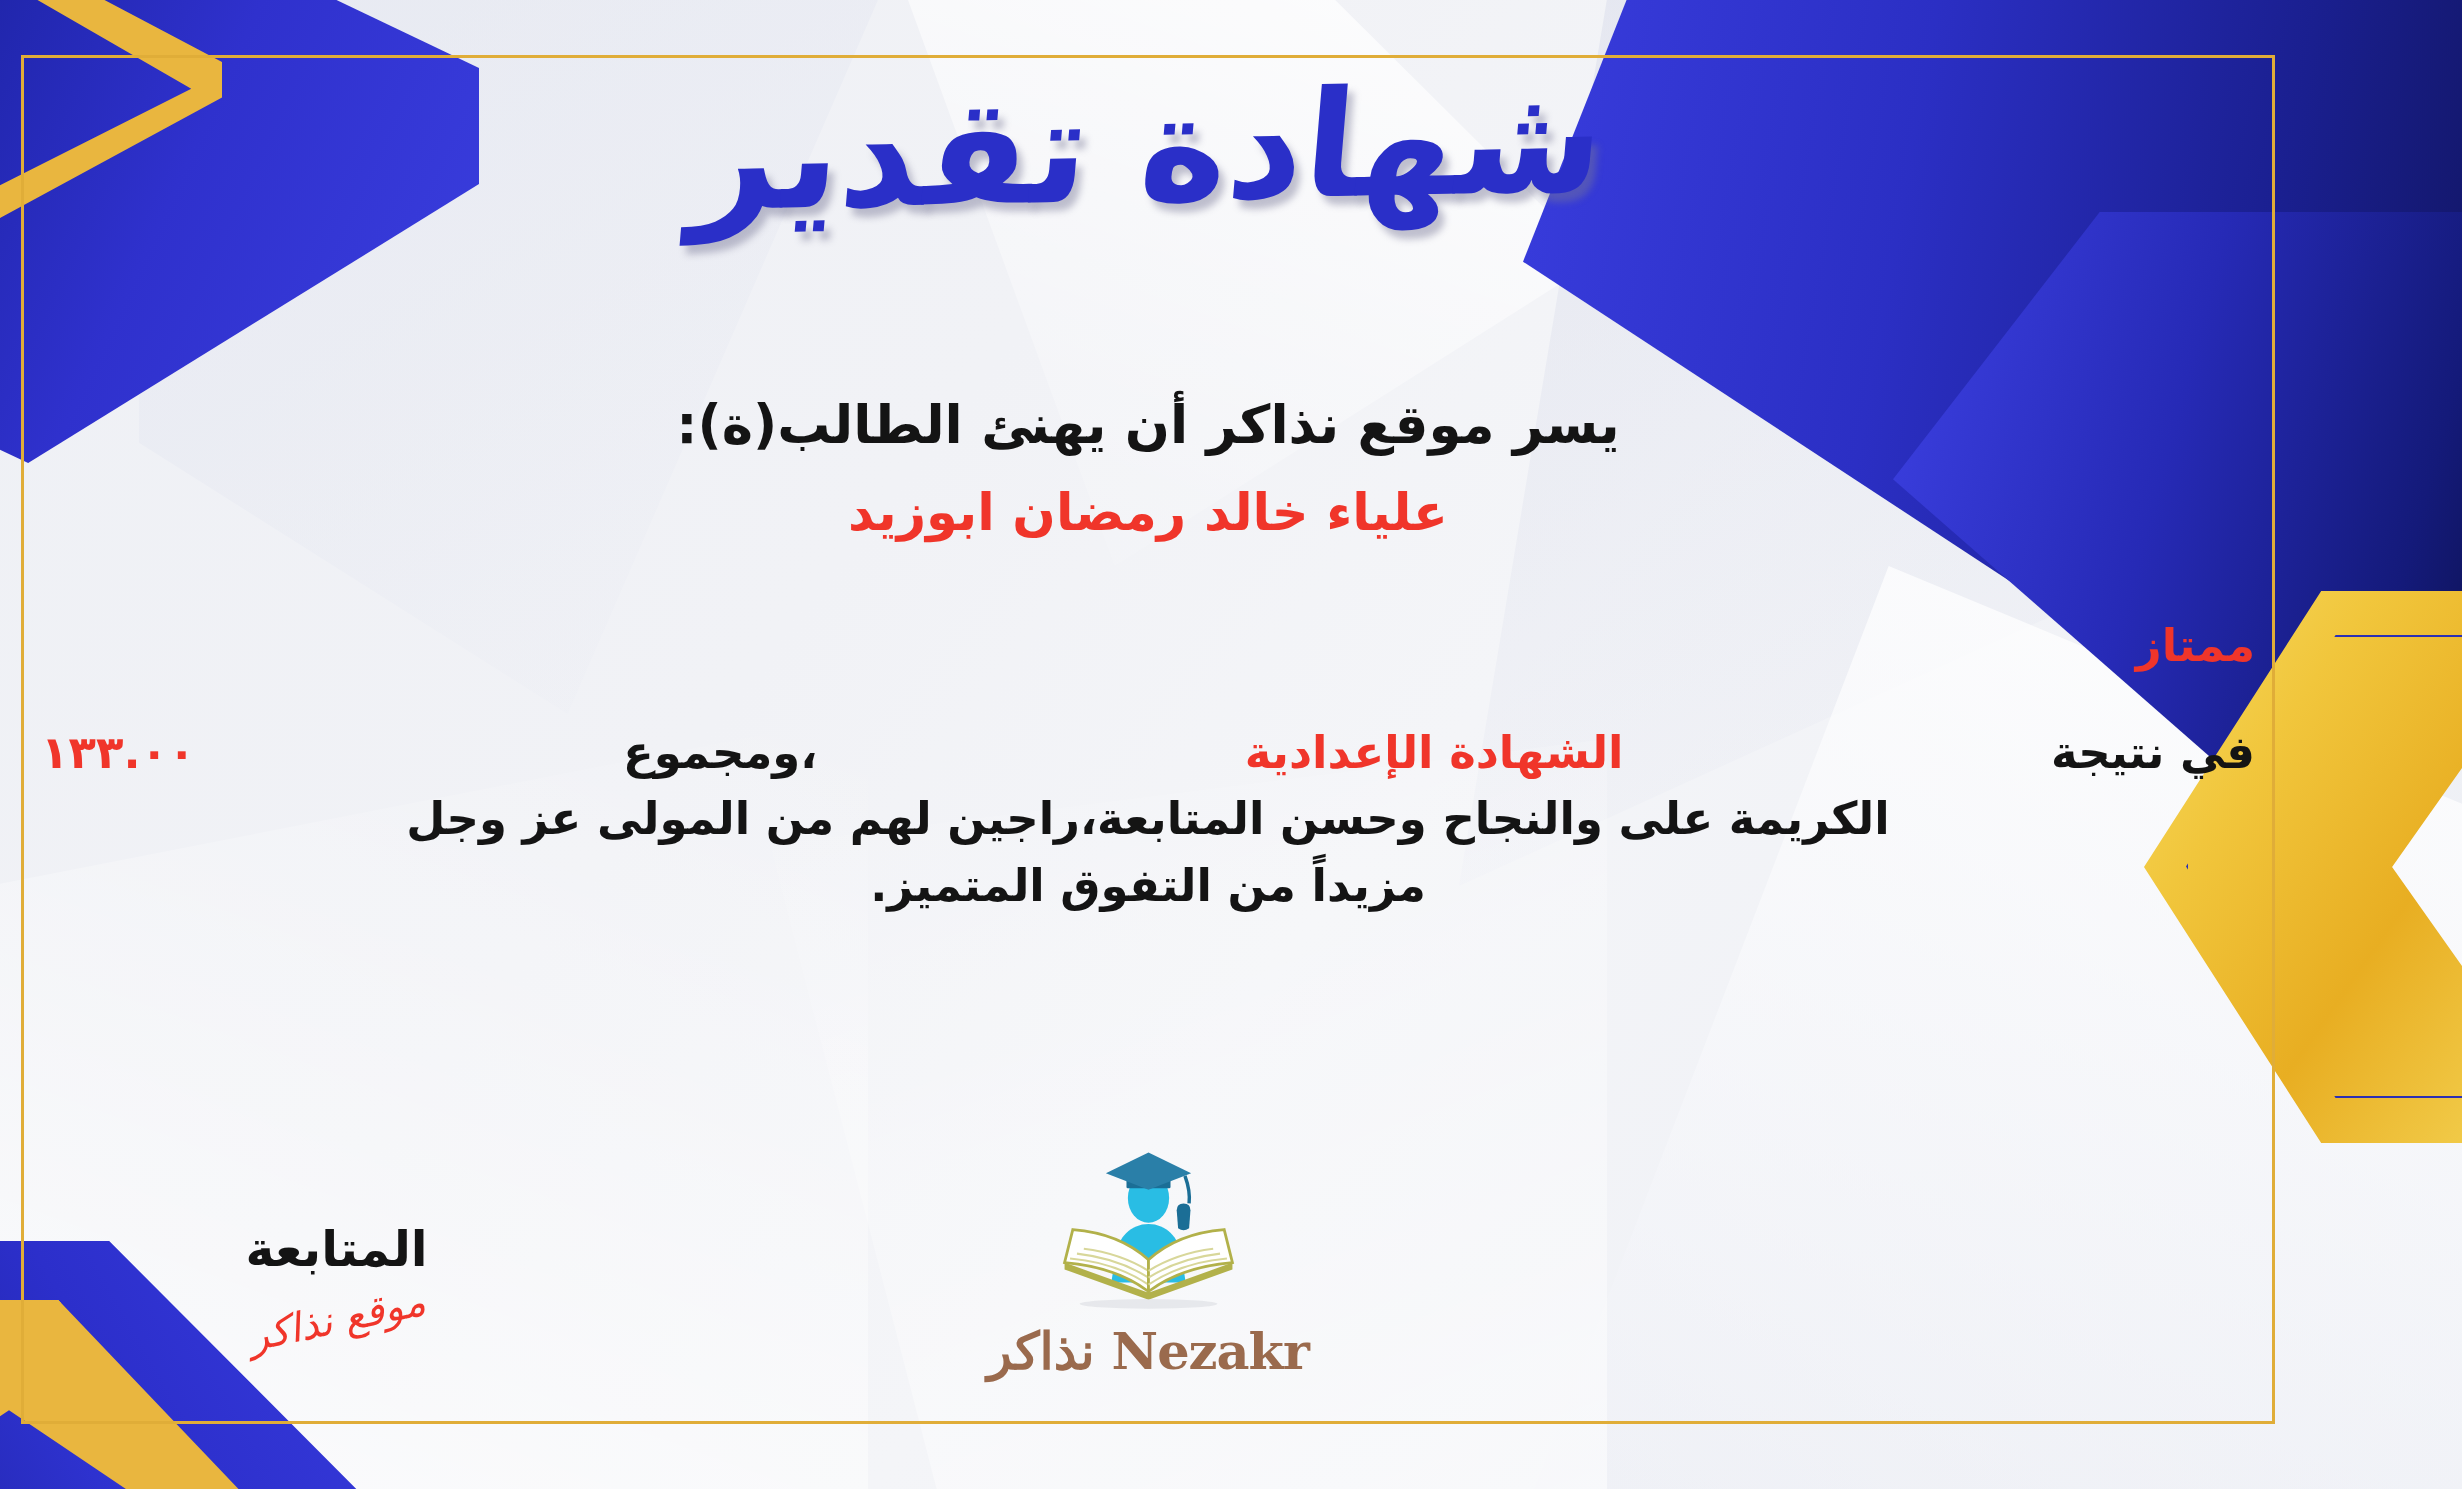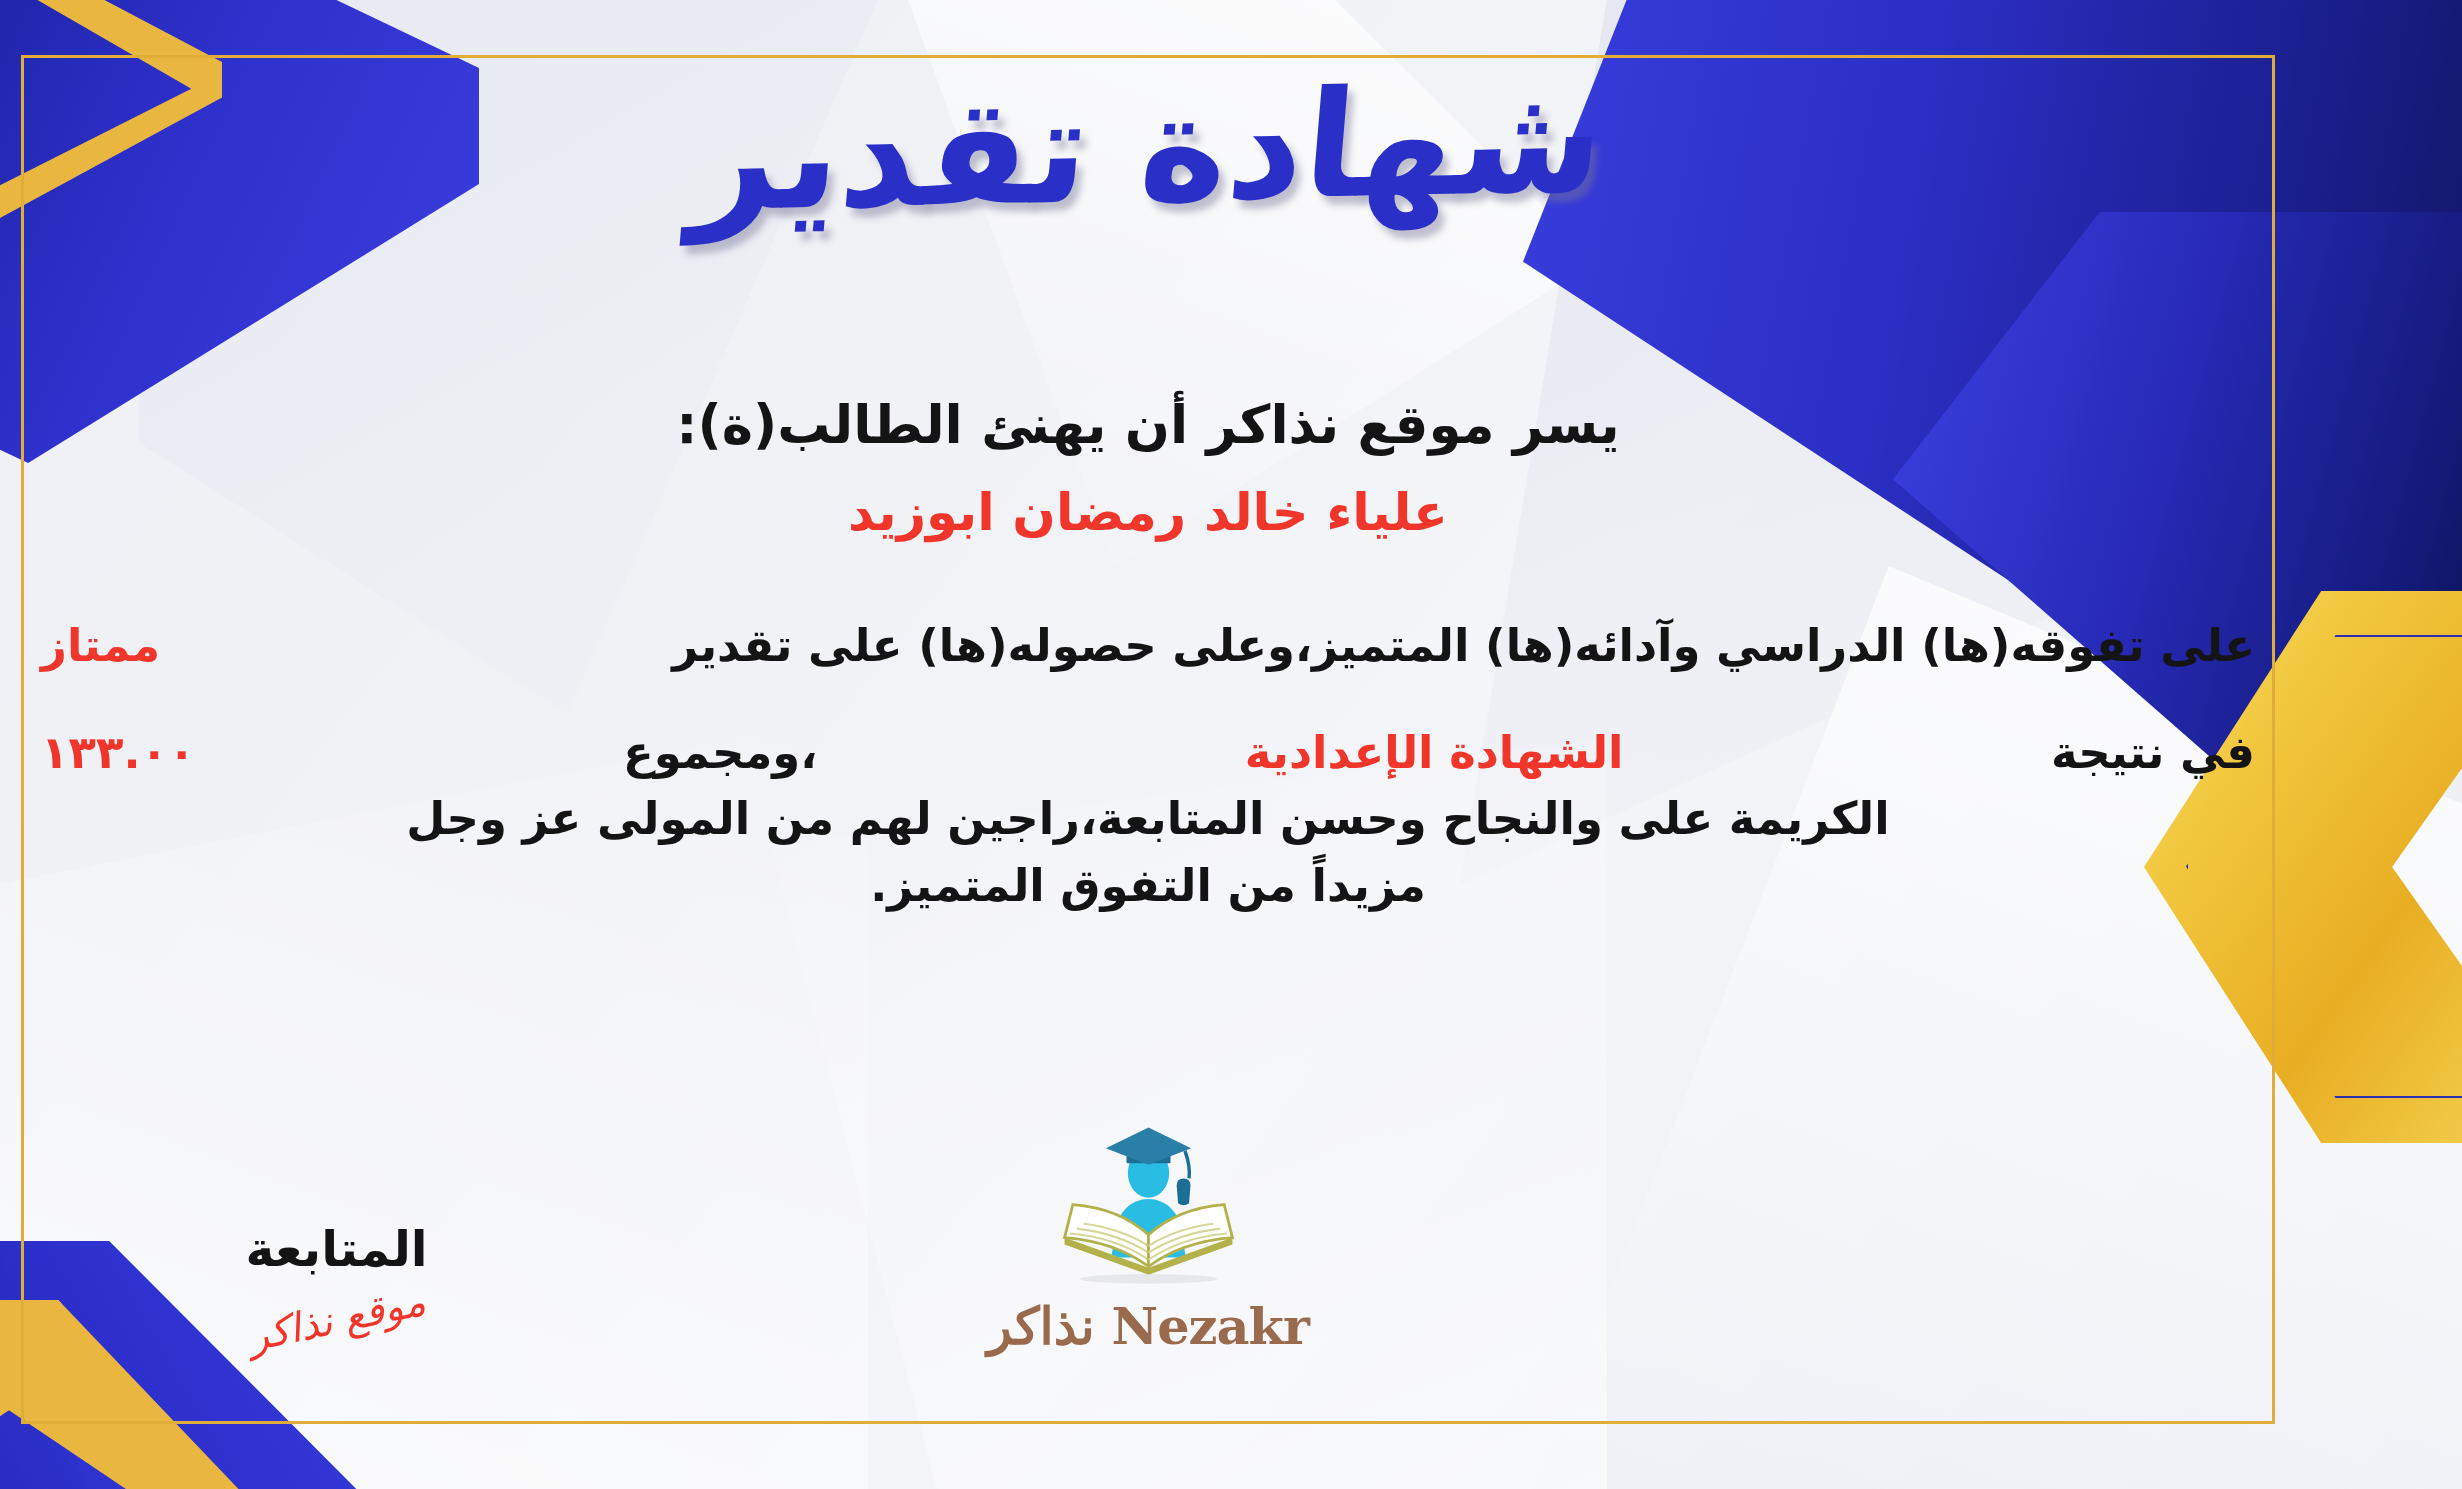--- a/index.html
+++ b/index.html
@@ -177,21 +177,21 @@
     font-family:"DejaVu Serif","Liberation Serif",serif;
     font-style:italic;
     transform:rotate(-12deg);
     display:inline-block;
     letter-spacing:1px;
   }
 
   
   .logo-block{
     position:absolute;
-    bottom:134px;
+    bottom:109px;
     left:50%;
     transform:translateX(-50%);
     width:374px;
     text-align:center;
   }
   .logo-svg{width:207px;height:172px;display:block;margin:0 auto;}
   .logo-text{
     margin-top:2px;
     font-size:51px;
     font-weight:bold;
@@ -235,21 +235,20 @@
 
   <div class="body">
 
     <div class="line-intro">يسر موقع نذاكر أن يهنئ الطالب(ة):</div>
 
     <div class="student-name">علياء خالد رمضان ابوزيد</div>
 
     <div class="para">
 
       <div class="row-justify">
-        <span class="seg">على تفوقه(ها) الدراسي وآدائه(ها) المتميز،وعلى حصوله(ها) على تقدير</span>
         <span class="seg hl">ممتاز</span>
       </div>
 
       <div class="row-justify">
         <span class="seg">في نتيجة</span>
         <span class="seg hl">الشهادة الإعدادية</span>
         <span class="seg">،ومجموع</span>
         <span class="seg hl">١٣٣.٠٠</span>
       </div>
 

